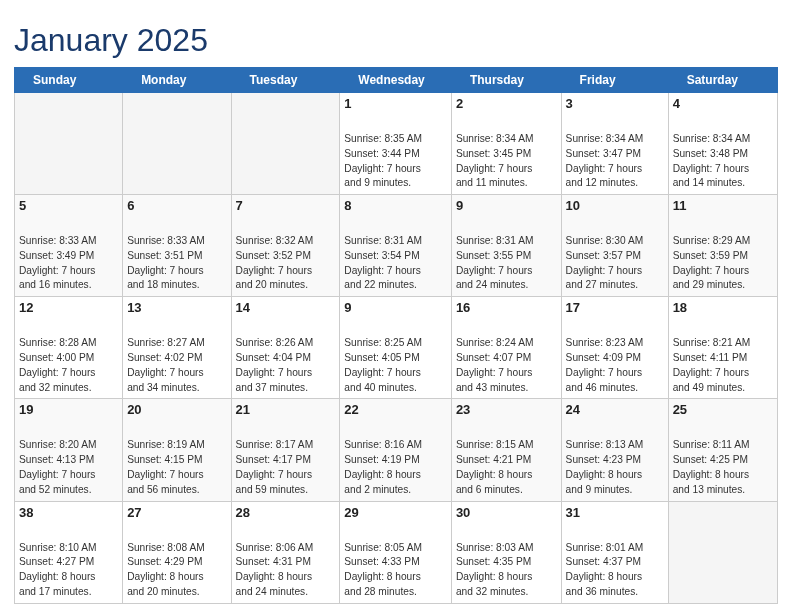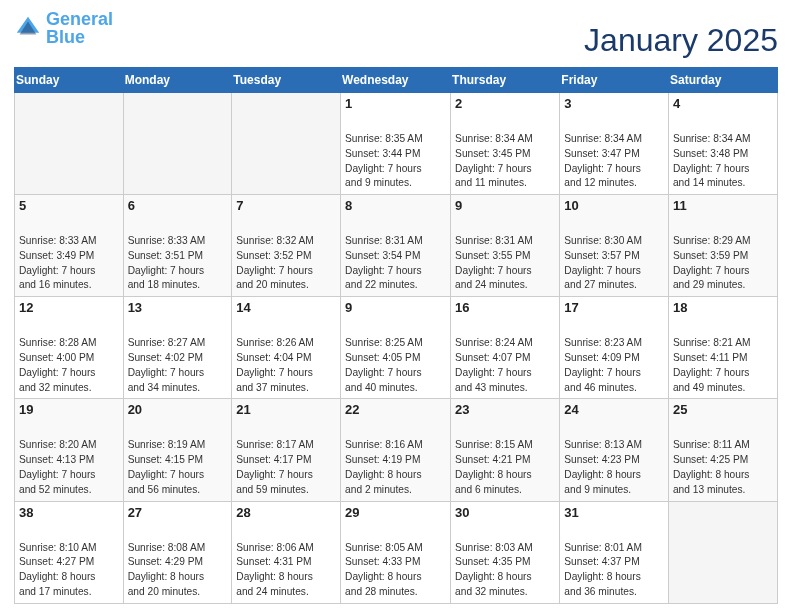--- a/index.html
+++ b/index.html
@@ -55,21 +55,21 @@
     .calendar {
       width: 100%;
       border-collapse: collapse;
       border: 1px solid #bbb;
       font-size: 10.5px;
     }
     .calendar thead tr th {
       background: #2a6db5;
       color: #fff;
       text-align: left;
-      padding: 5px 1px;
+      padding: 5px 18px;
       font-size: 12px;
       font-weight: bold;
       border: 1px solid #2a6db5;
     }
     .calendar tbody tr td {
       border: 1px solid #ccc;
       vertical-align: top;
       padding: 3px 4px;
       width: 113px;
       min-height: 70px;
@@ -94,32 +94,20 @@
       line-height: 1.45;
       font-size: 10.2px;
       margin-top: 21px;
     }
   </style>
 </head>
 <body>
 
 <div class="page">
   <div class="header">
-    <div class="logo">
-      <svg class="logo-icon" viewBox="0 0 30 30">
-        <polygon points="15,3 27,20 3,20" fill="#4da6e8"></polygon>
-        <polygon points="15,8 24,22 6,22" fill="#1a3a6b" opacity="0.5"></polygon>
-      </svg>
-      <div>
-        <div class="logo-text">
-          <span>General</span><br>
-          <span style="color:#4da6e8;">Blue</span>
-        </div>
-      </div>
-    </div>
     <div class="title-block">
       <div class="main-title">January 2025</div>
     </div>
   </div>
 
   <table class="calendar">
     <thead>
       <tr>
         <th>Sunday</th>
         <th>Monday</th>

